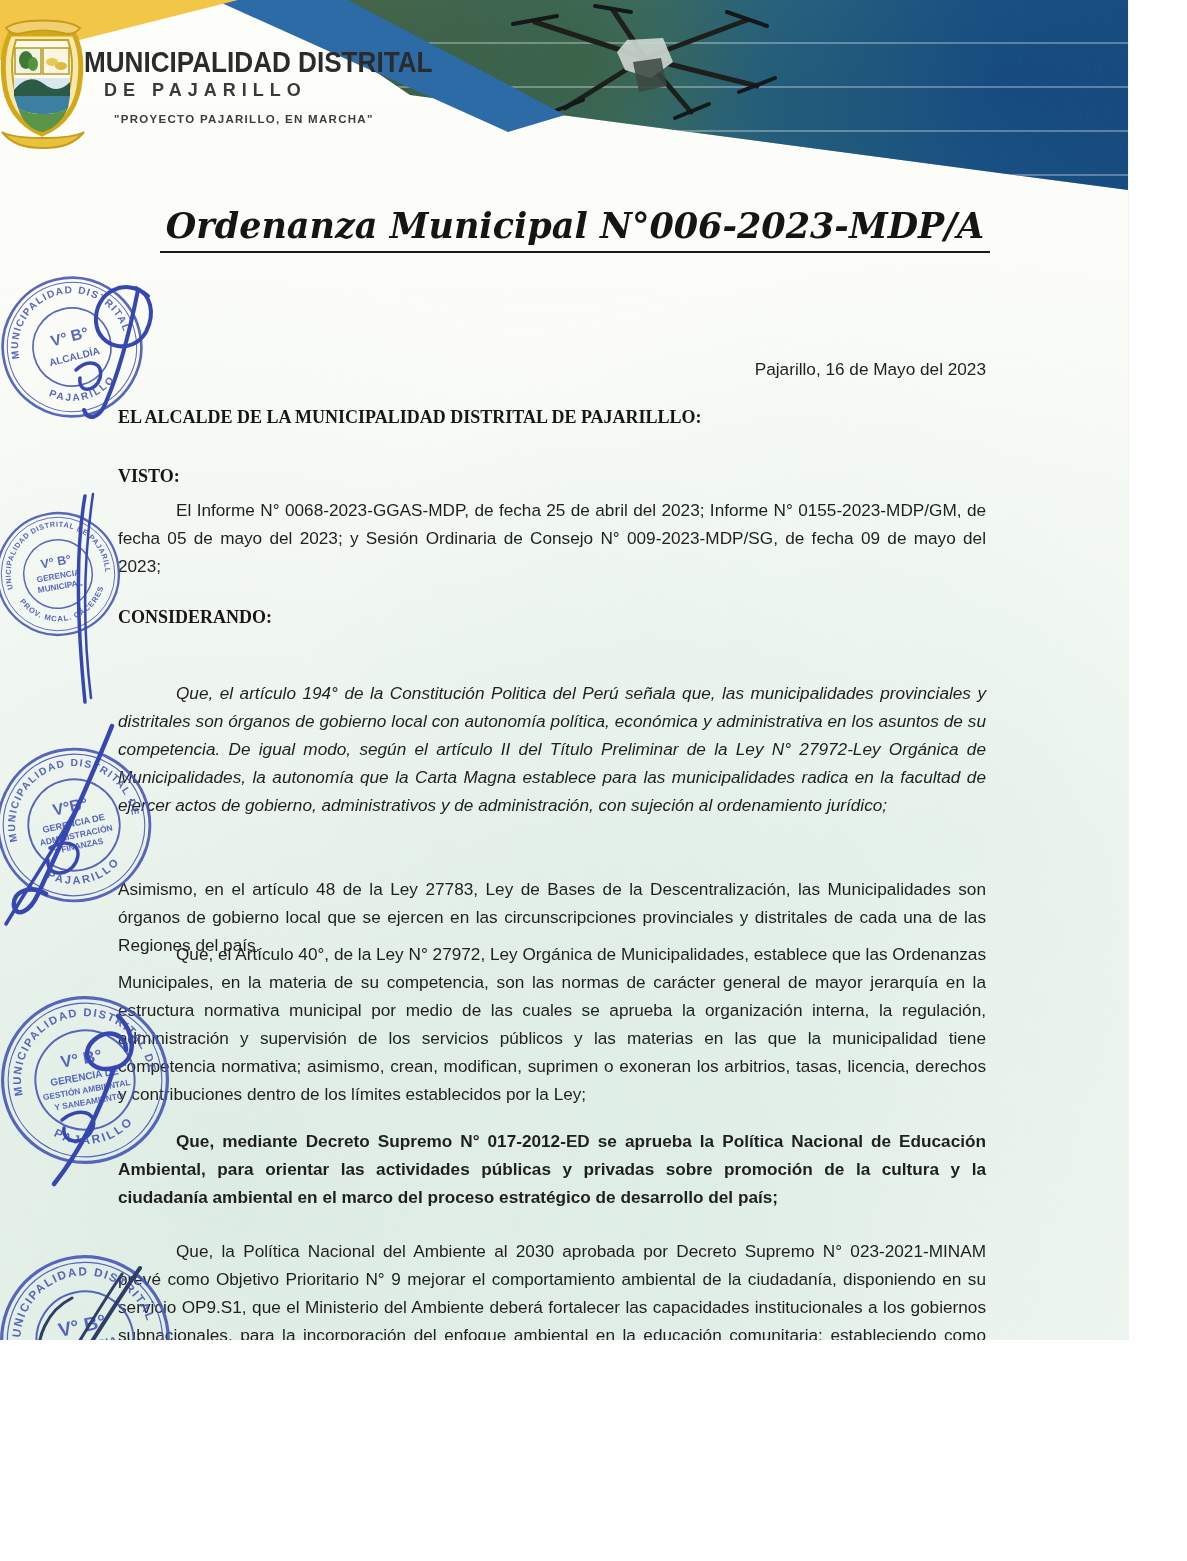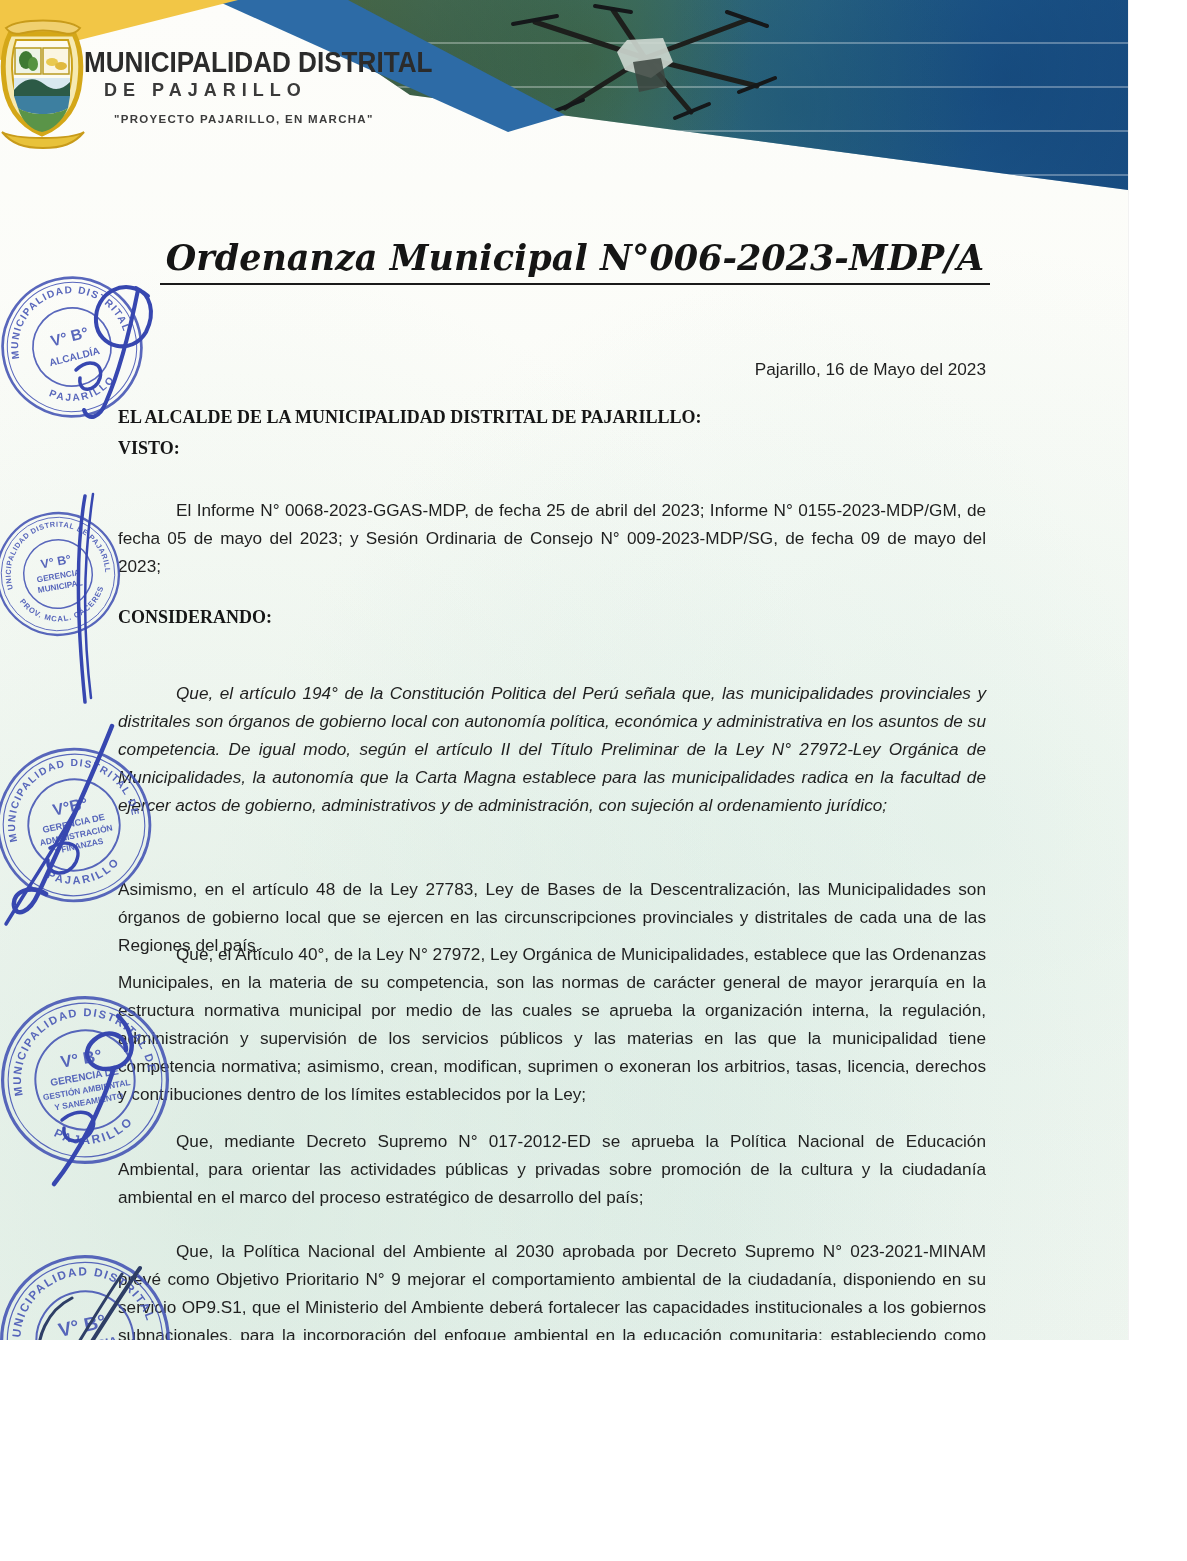--- a/index.html
+++ b/index.html
@@ -29,35 +29,35 @@
   .escudo{left:0;top:12px;}
   .hdr-org1{left:84px;top:46px;font-size:29px;font-weight:bold;color:#2b2b2b;
     transform:scaleX(.90);transform-origin:left top;letter-spacing:0;white-space:nowrap;}
   .hdr-org2{left:104px;top:80px;font-size:18px;font-weight:bold;color:#3a3a3a;
     letter-spacing:6px;white-space:nowrap;}
   .hdr-slogan{left:114px;top:113px;font-size:11.5px;font-weight:bold;color:#3c3c3c;
     letter-spacing:1.3px;white-space:nowrap;}
   
   .doc-title{left:150px;top:205px;width:850px;text-align:center;
     font-family:"DejaVu Serif",serif;font-style:italic;font-weight:bold;
-    font-size:35px;color:#151515;margin-top:32px;}
+    font-size:35px;color:#151515;}
   .doc-title span{border-bottom:2.5px solid #1a1a1a;padding:0 6px 5px 6px;}
   .t{left:118px;width:868px;line-height:28px;font-size:17.2px;margin-top:37px;}
   .just{text-align:justify;}
   .ind{text-indent:58px;}
   .bold{font-weight:bold;font-size:18px;color:#161616;font-family:Liberation Serif, serif;}
   .date{top:318px;text-align:right;}
   .addr{top:366px;}
-  .visto{top:397px;}
+  .visto{top:425px;}
   .p1{top:459px;}
   .consid{top:566px;}
   .p2{top:642px;font-style:italic;}
   .p3{top:838px;}
   .p4{top:903px;}
-  .p5{top:1090px;}
+  .p5{top:1090px;font-weight:bold;}
   .p6{top:1200px;}
   
   .stamp{position:absolute;opacity:.88;}
   .stamp circle{fill:none;stroke:#4353b4;}
   .stamp text{font-family:"Liberation Sans",sans-serif;font-weight:bold;fill:#4353b4;}
   .sig{position:absolute;}
   .sig path{fill:none;stroke:#3747b0;stroke-linecap:round;}
   .sig.dark path{stroke:#2e3e66;}
   
   .bot-blue{left:0;top:1425px;width:1128px;height:136px;

